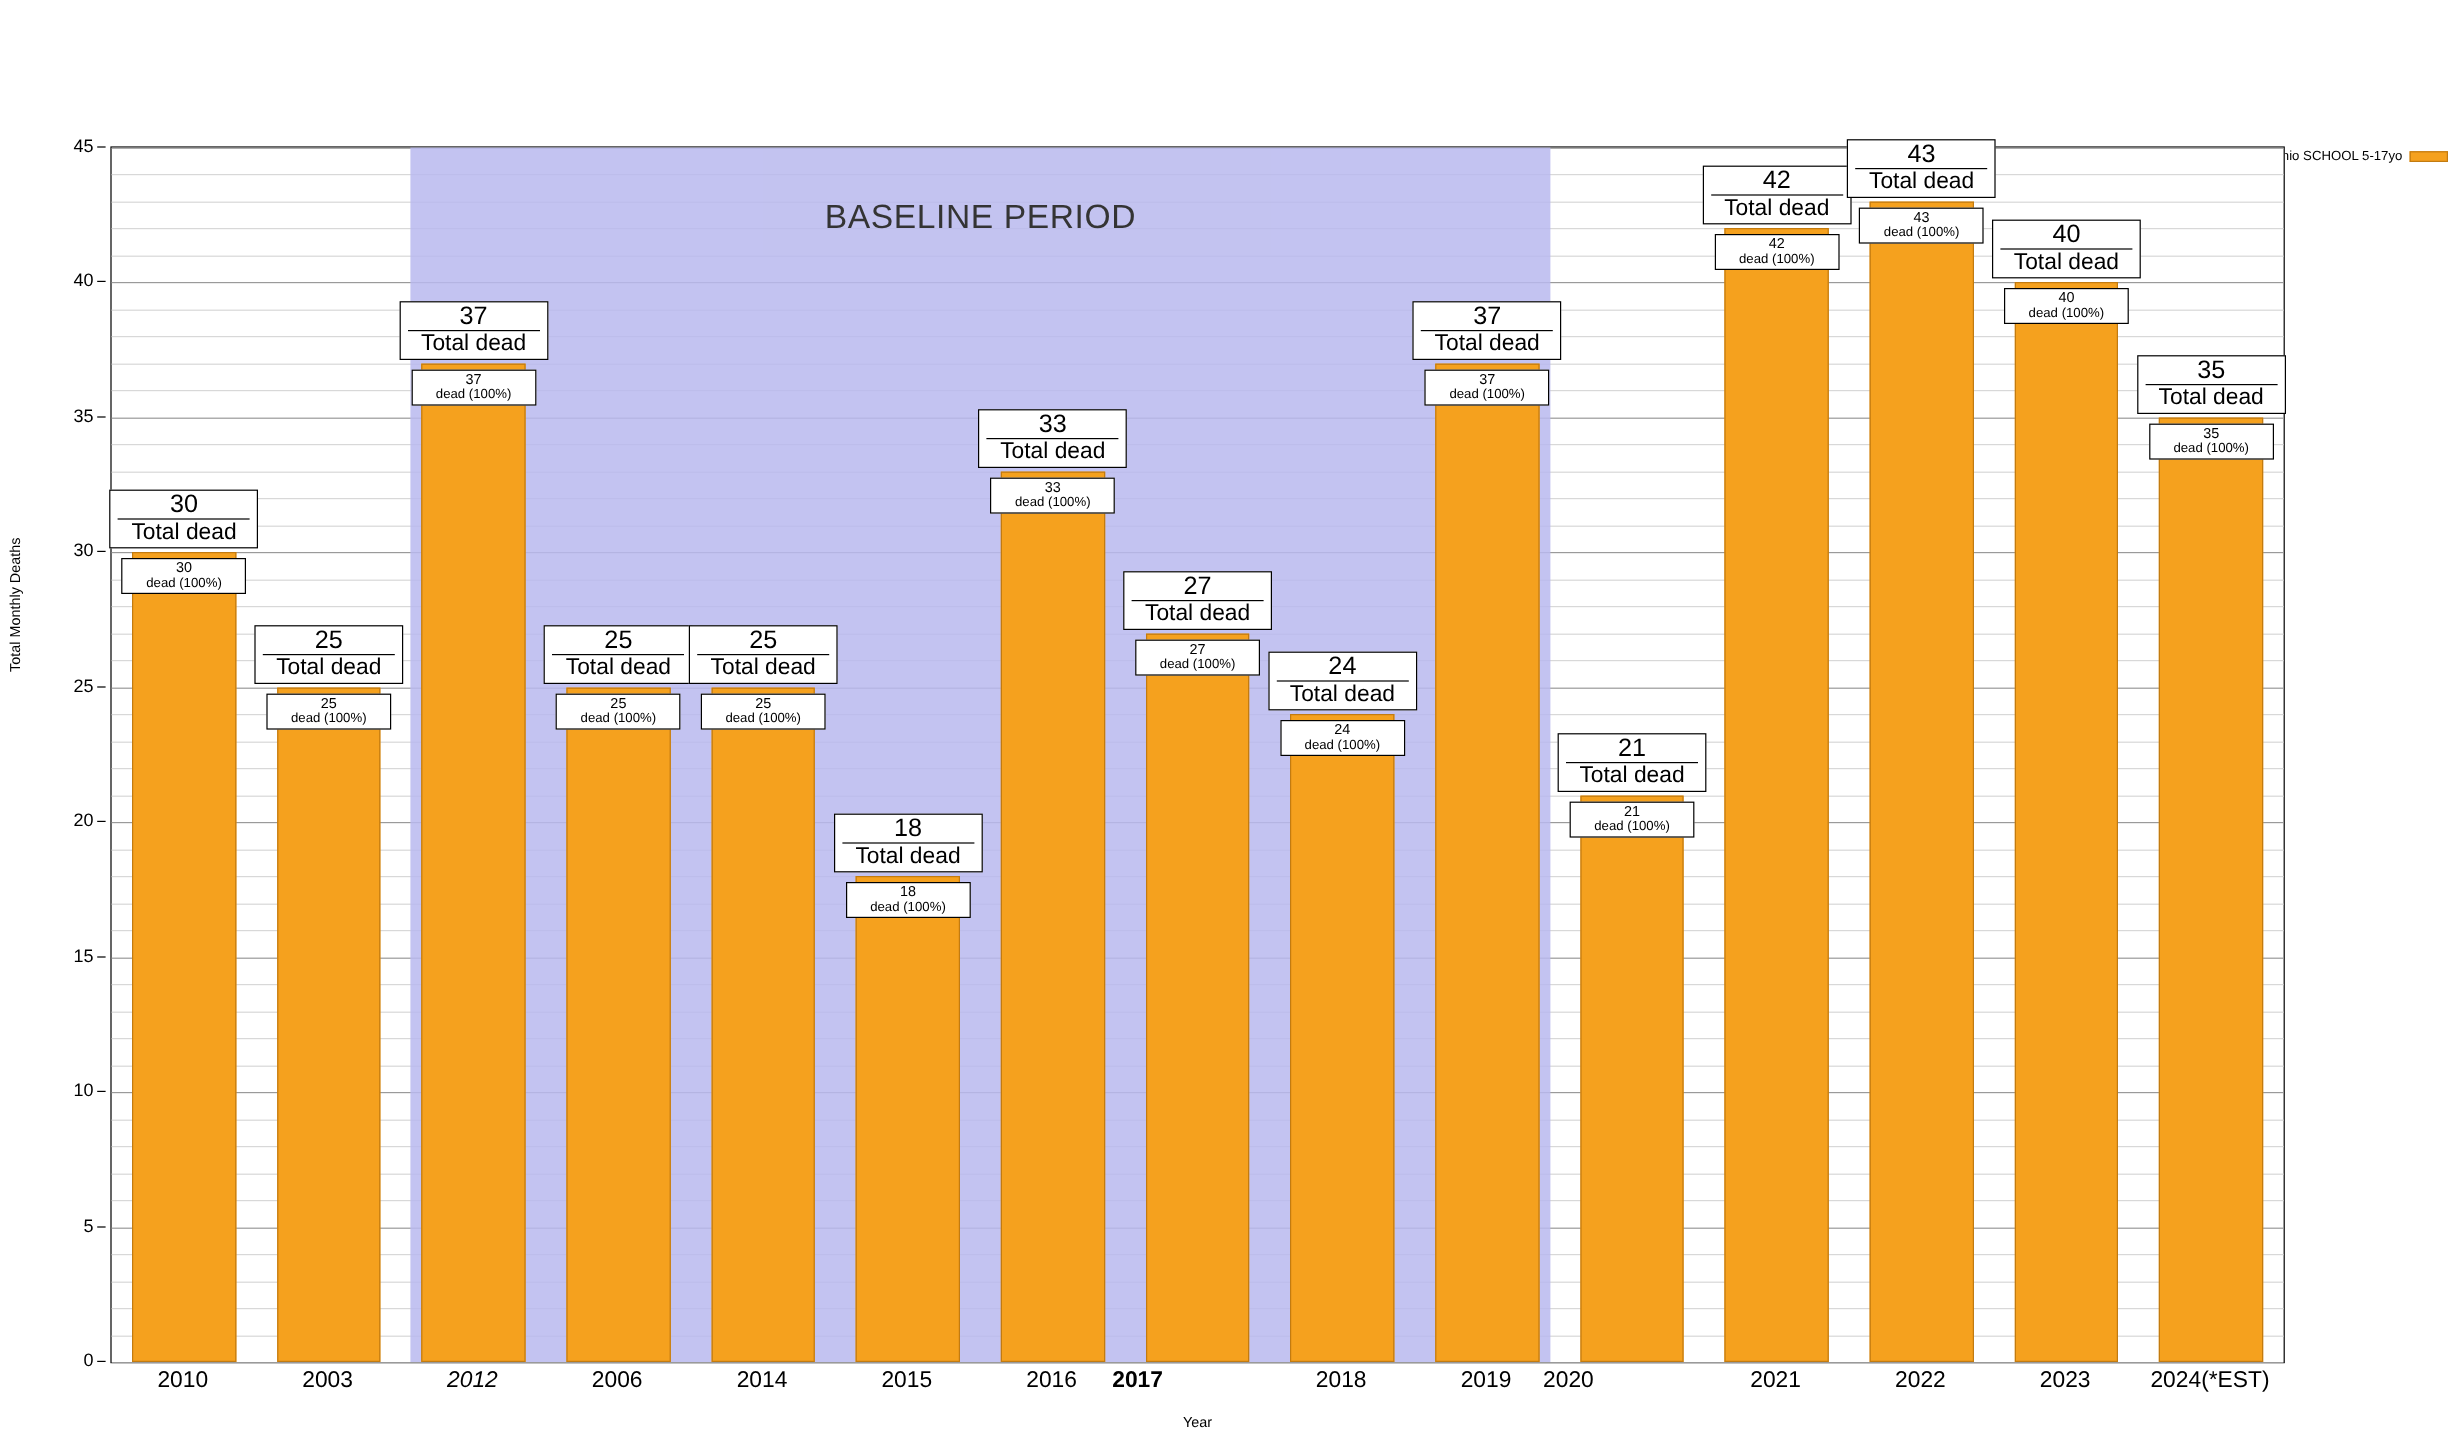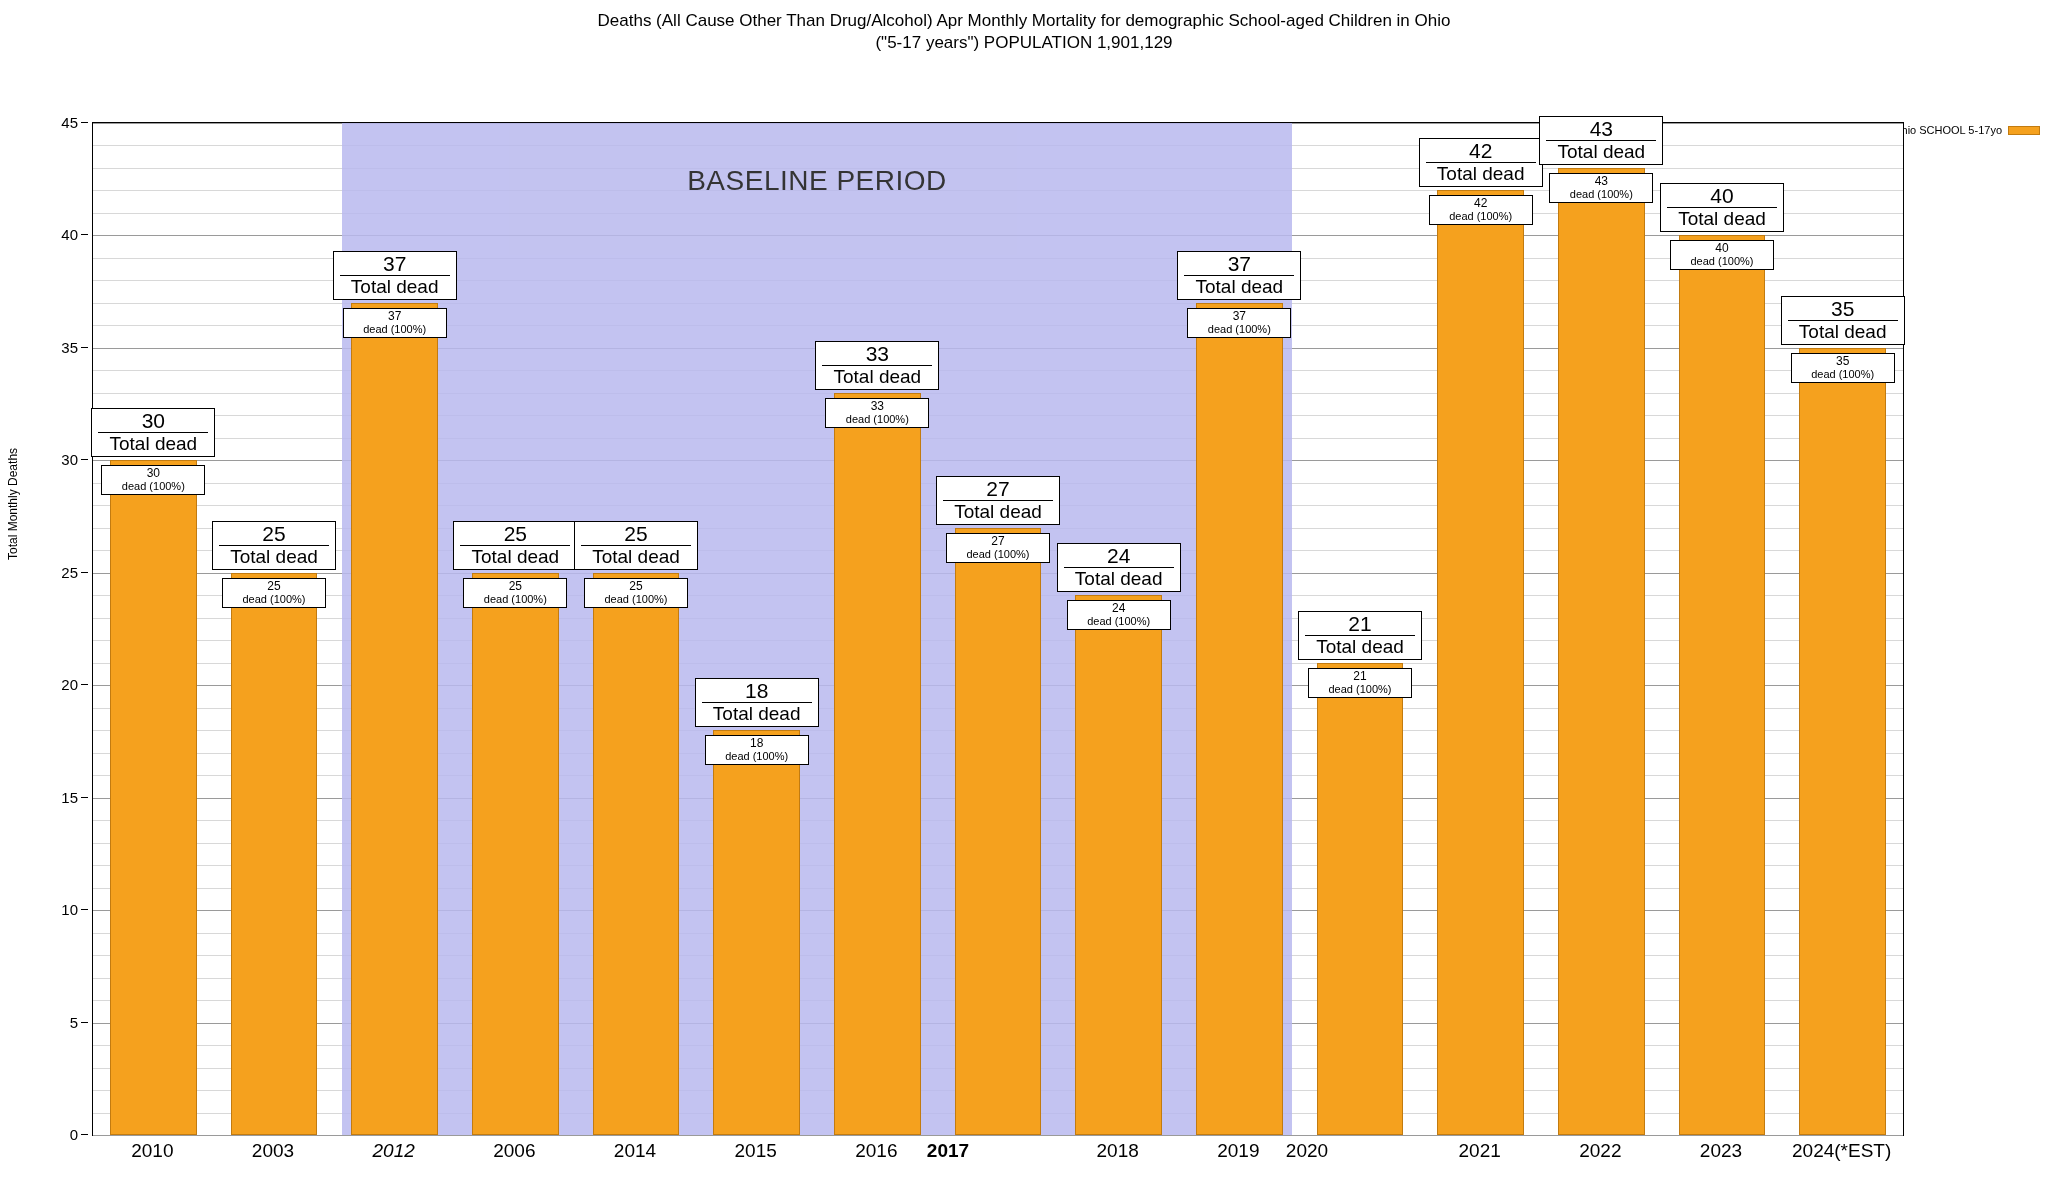--- a/index.html
+++ b/index.html
@@ -45,24 +45,20 @@
   
   .legend{position:absolute;right:8px;top:124px;display:flex;align-items:center;gap:6px;}
   .legend-text{font-size:11px;white-space:nowrap;}
   .legend-swatch{width:30px;height:7px;background:#f5a11e;border:1px solid #c27b10;}
 </style>
 </head>
 <body>
 
 <div class="page">
 
-  <div class="titles">
-    <div class="title-line">Deaths (All Cause Other Than Drug/Alcohol) Apr Monthly Mortality for demographic School-aged Children in Ohio</div>
-    <div class="title-line sub">("5-17 years") POPULATION 1,901,129</div>
-  </div>
 
   <div class="legend">
     <span class="legend-text">Ohio SCHOOL 5-17yo</span>
     <span class="legend-swatch"></span>
   </div>
 
   <div class="y-ticks" id="yaxis">
       <div class="y-tick" style="top: 1012px;">0</div>
       <div class="y-tickmark" style="top: 1012px;"></div>
       <div class="y-tick" style="top: 899.556px;">5</div>
@@ -287,14 +283,15 @@
       <div class="x-tick" style="left: 784.333px;">2016</div>
       <div class="x-tick" style="left: 856px; font-weight: bold;">2017</div>
       <div class="x-tick" style="left: 1025.67px;">2018</div>
       <div class="x-tick" style="left: 1146.33px;">2019</div>
       <div class="x-tick" style="left: 1215px;">2020</div>
       <div class="x-tick" style="left: 1387.67px;">2021</div>
       <div class="x-tick" style="left: 1508.33px;">2022</div>
       <div class="x-tick" style="left: 1629px;">2023</div>
       <div class="x-tick" style="left: 1749.67px;">2024(*EST)</div>
     </div>
+  <div class="xlabel">Year</div>
 
 </div>
 
 </body></html>

